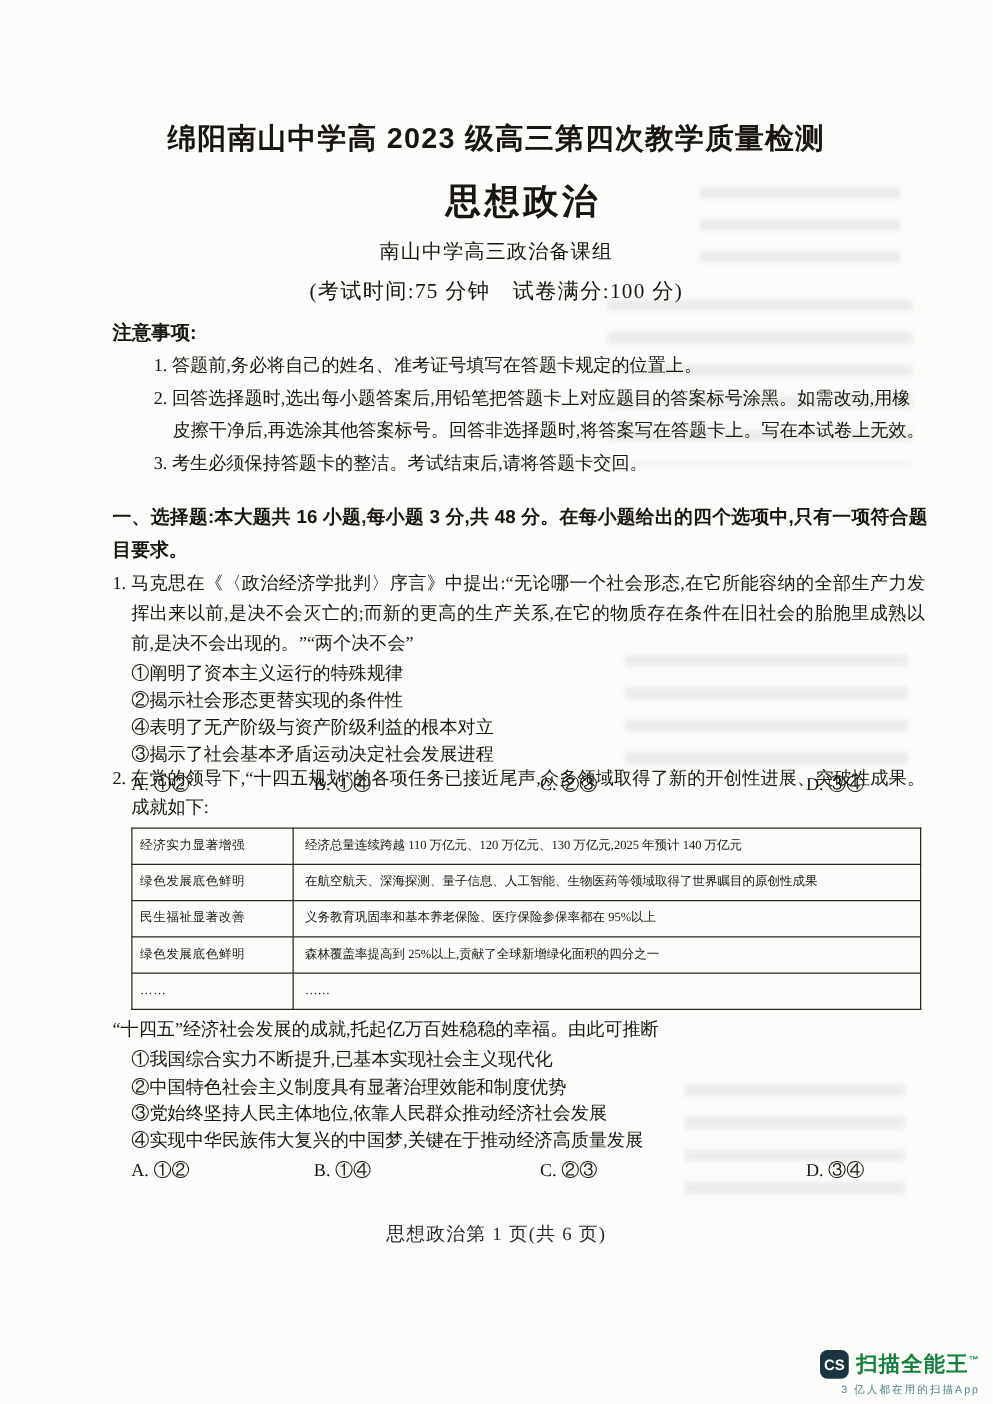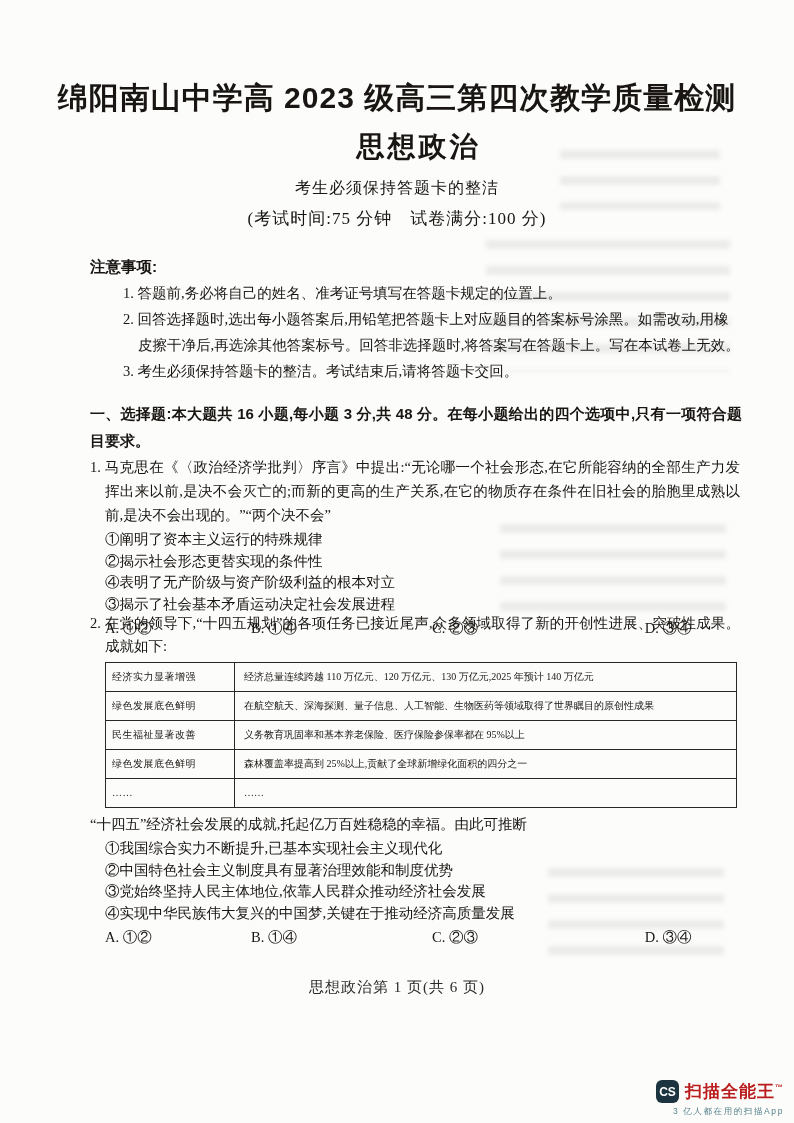--- a/index.html
+++ b/index.html
@@ -23,24 +23,24 @@
     pointer-events: none;
   }
   .ghost.g1 { left: 486px; top: 240px; width: 244px; height: 132px; }
   .ghost.g2 { left: 500px; top: 524px; width: 226px; height: 96px; }
   .ghost.g3 { left: 548px; top: 868px; width: 176px; height: 104px; }
   .ghost.g4 { left: 560px; top: 150px; width: 160px; height: 60px; }
 
   
   .header { position: absolute; top: 78px; left: 0; width: 100%; text-align: center; }
   .exam-title {
-    margin: 4px;
-    font-family: "Liberation Sans", "DejaVu Sans", sans-serif;
-    font-weight: 700;
-    font-size: 30px;
+    margin: 16px;
+    font-family: "Liberation Sans", "DejaVu Sans", sans-serif;
+    font-weight: 700;
+    font-size: 23px;
     letter-spacing: 1px;
     line-height: 32px;
   }
   .subject-title {
     margin: 14px 0 0 0;
     font-family: "Liberation Sans", "DejaVu Sans", sans-serif;
     font-weight: 700;
     font-size: 28px;
     letter-spacing: 3px;
     line-height: 38px;
@@ -153,21 +153,21 @@
 <div class="sheet">
 
   <div class="ghost g1"></div>
   <div class="ghost g2"></div>
   <div class="ghost g3"></div>
   <div class="ghost g4"></div>
 
   <div class="header">
     <h1 class="exam-title">绵阳南山中学高 2023 级高三第四次教学质量检测</h1>
     <h2 class="subject-title">思想政治</h2>
-    <div class="prep-group">考生必须保持答题卡的整洁</div>
+    <div class="prep-group">南山中学高三政治备课组</div>
     <div class="exam-info">(考试时间:75 分钟　试卷满分:100 分)</div>
   </div>
 
   <div class="notice">
     <div class="notice-label">注意事项:</div>
     <div class="notice-item">1. 答题前,务必将自己的姓名、准考证号填写在答题卡规定的位置上。</div>
     <div class="notice-item">2. 回答选择题时,选出每小题答案后,用铅笔把答题卡上对应题目的答案标号涂黑。如需改动,用橡皮擦干净后,再选涂其他答案标号。回答非选择题时,将答案写在答题卡上。写在本试卷上无效。</div>
     <div class="notice-item">3. 考生必须保持答题卡的整洁。考试结束后,请将答题卡交回。</div>
   </div>
 
@@ -234,18 +234,18 @@
       <span>C. ②③</span>
       <span>D. ③④</span>
     </div>
   </div>
 
   <div class="page-footer">思想政治第 1 页(共 6 页)</div>
 
   <div class="watermark">
     <div class="wm-row">
       <span class="wm-logo" style="background: rgb(27, 52, 64); color: rgb(255, 255, 255);">CS</span>
-      <span class="wm-brand" style="color: #b91c1c;"><span>扫描全能王</span><span class="wm-tm">™</span></span>
+      <span class="wm-brand" style="color: #15803d;"><span>扫描全能王</span><span class="wm-tm">™</span></span>
     </div>
     <div class="wm-tagline" style="color: rgb(85, 129, 138);">3 亿人都在用的扫描App</div>
   </div>
 
 </div>
 
 </body></html>

